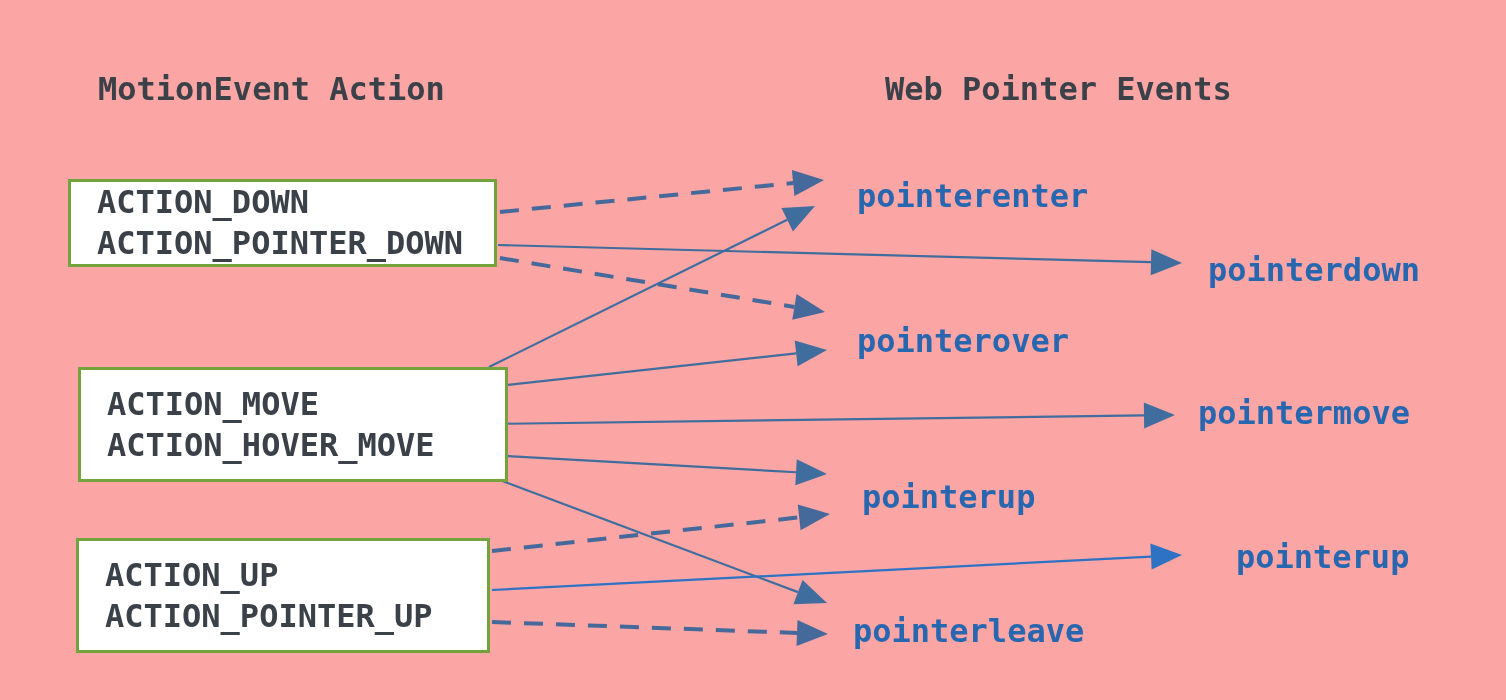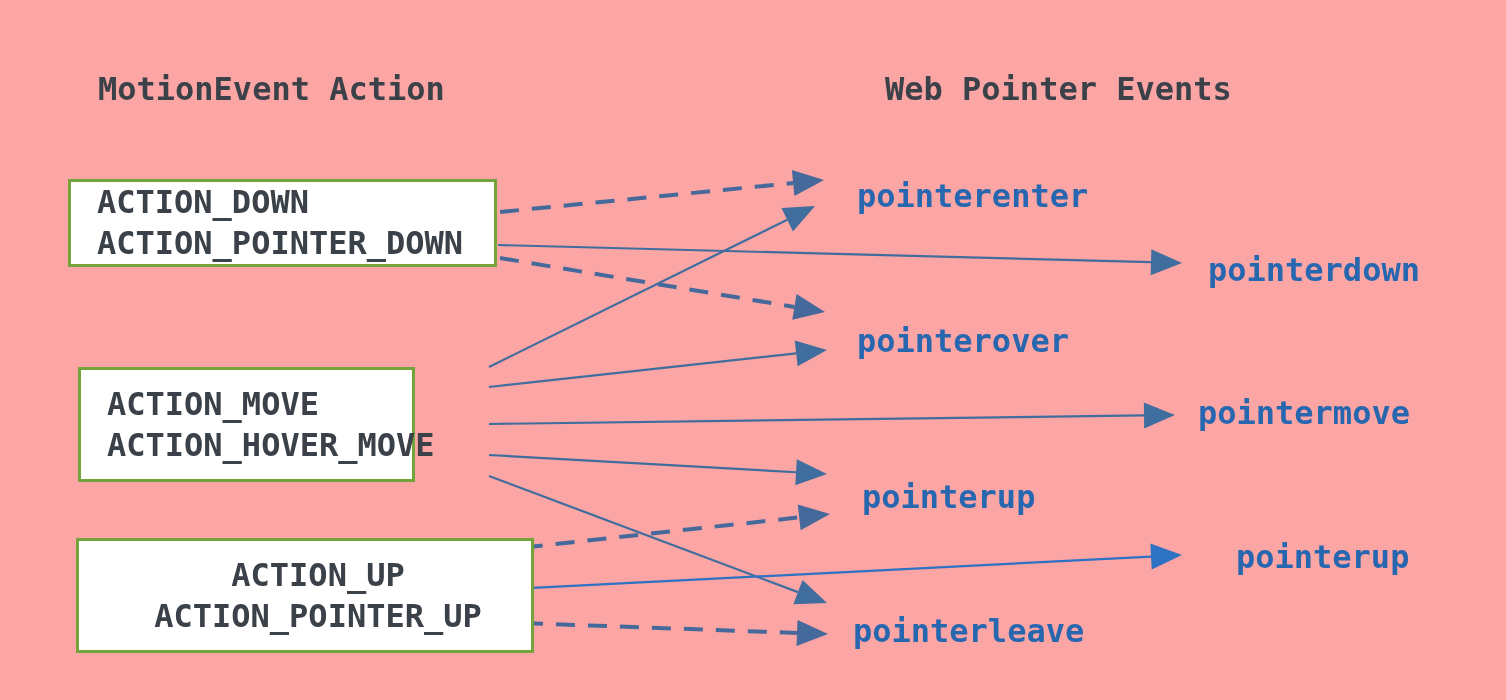--- a/index.html
+++ b/index.html
@@ -16,22 +16,22 @@
 
   .box {
     position:absolute; box-sizing:border-box; border:3px solid #74a33c;
     background:#ffffff; display:flex; flex-direction:column; justify-content:center;
     padding-left:26px; z-index:2;
   }
   .box .ln {
     font-size:32px; font-weight:bold; color:#3b4148; line-height:41px; white-space:pre;
   }
   #box-down { left:68px; top:179px; width:429px; height:88px; }
-  #box-move { left:78px; top:367px; width:337px; height:115px; }
-  #box-up   { left:76px; top:538px; width:458px; height:115px;align-items:center; }
+  #box-move { left:78px; top:367px; width:430px; height:115px; }
+  #box-up   { left:76px; top:538px; width:414px; height:115px; }
 
   .evt {
     position:absolute; font-size:32px; font-weight:bold; color:#2767b0;
     transform:translateY(-50%); white-space:pre; z-index:3;
   }
   #evt-pointerenter { left:857px;  top:196px; }
   #evt-pointerdown  { left:1208px; top:270px; }
   #evt-pointerover  { left:857px;  top:341px; }
   #evt-pointermove  { left:1198px; top:413px; }
   #evt-pointerout   { left:862px;  top:497px; }

